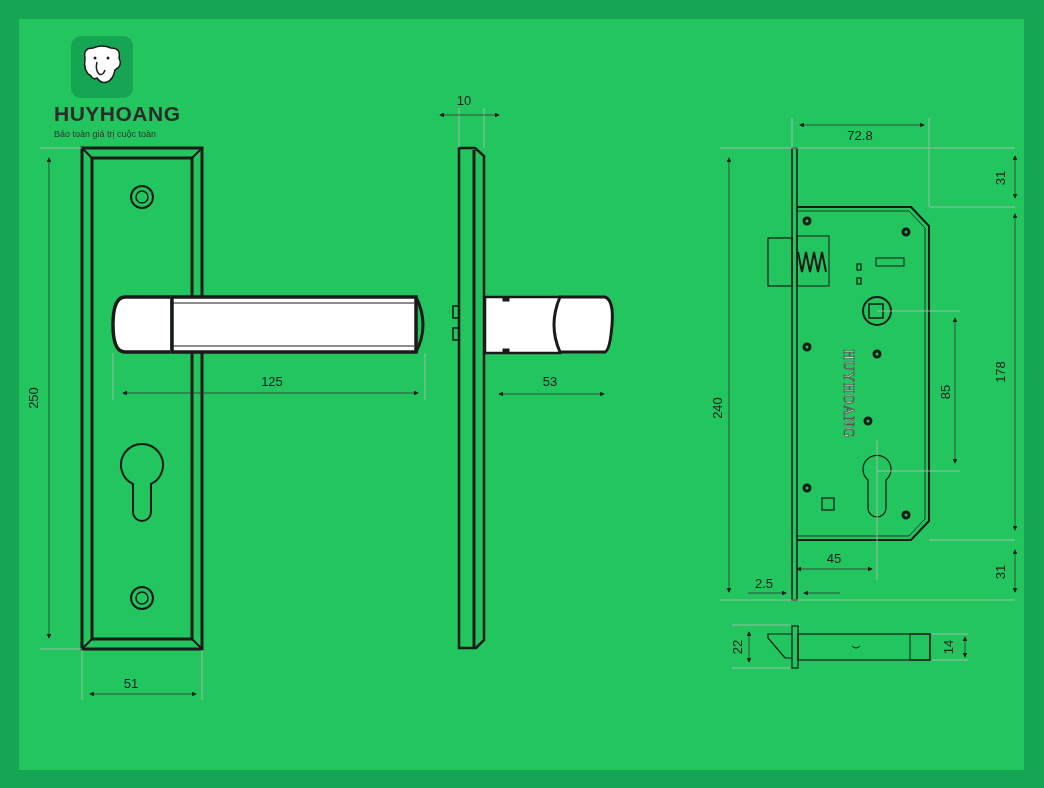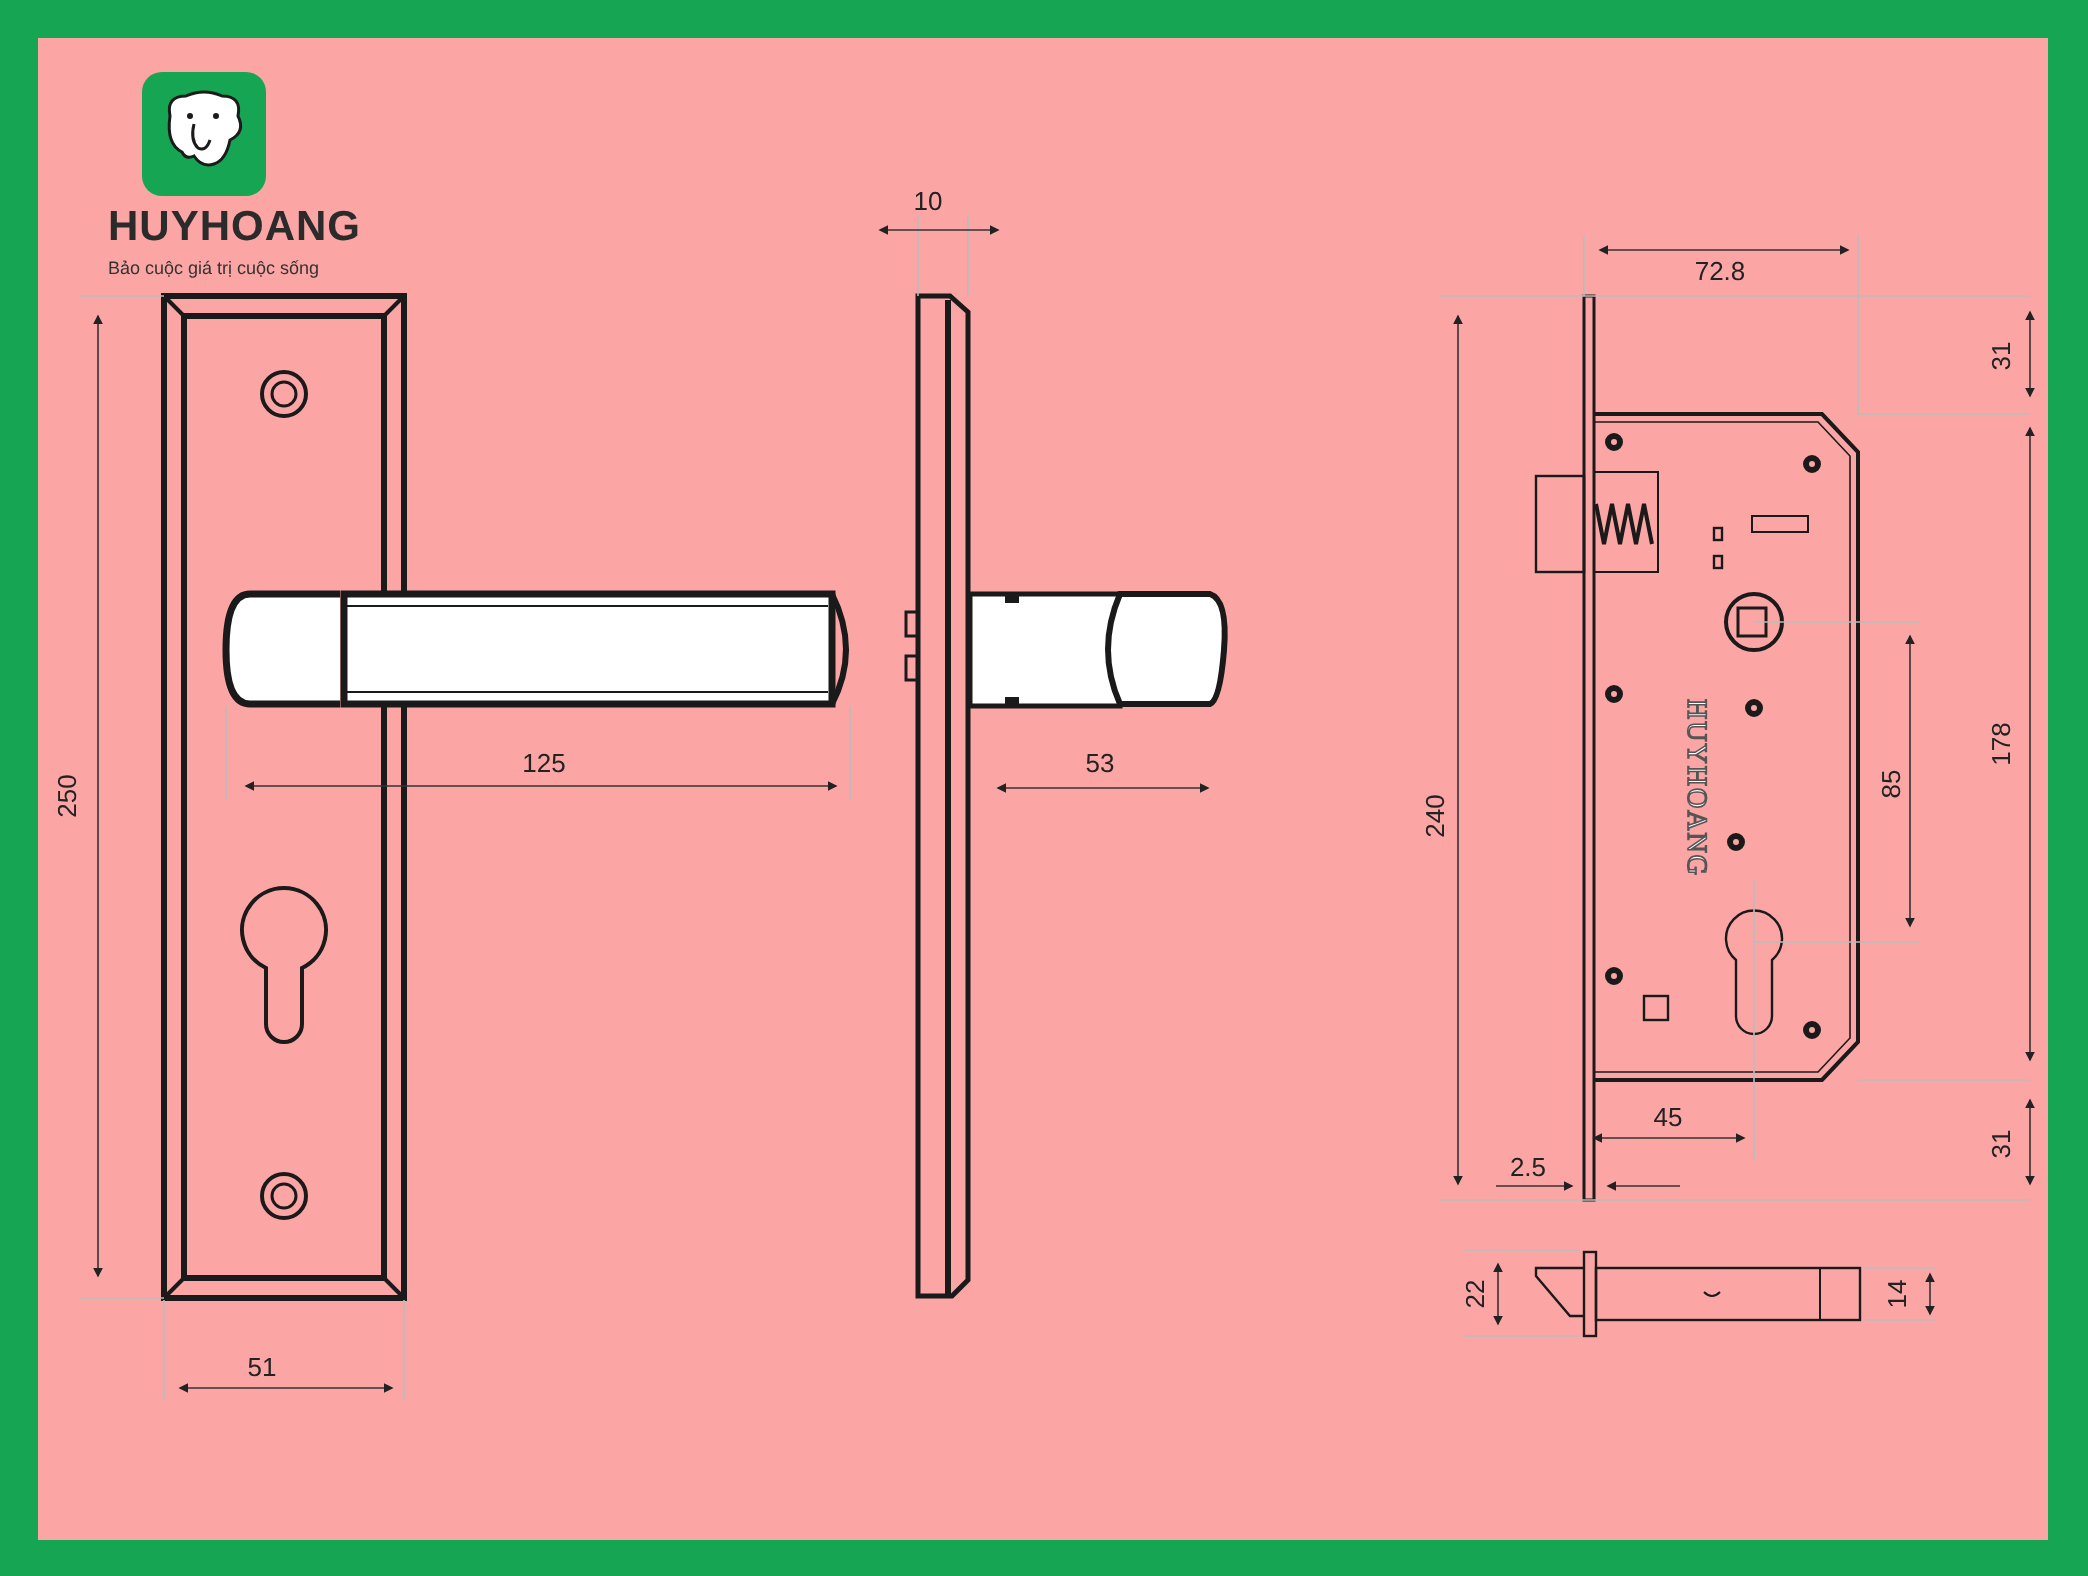--- a/index.html
+++ b/index.html
@@ -1,17 +1,17 @@
 <!DOCTYPE html>
 <html><head>
 <meta charset="utf-8">
 <style>
   html,body{margin:0;padding:0;}
   body{width:1044px;height:788px;background:#16a552;position:relative;overflow:hidden;font-family:"Liberation Sans",sans-serif;}
-  .canvas{position:absolute;left:19px;top:19px;width:1005px;height:751px;background:#fca5a5;}
+  .canvas{position:absolute;left:19px;top:19px;width:1005px;height:751px;background:#22c55e;}
   .logo{position:absolute;left:35px;top:17px;width:110px;}
   .logo-mark{position:absolute;left:17px;top:0;width:62px;height:62px;background:#16a552;border-radius:10px;}
   .logo-name{position:absolute;left:0;top:66px;font-size:21px;font-weight:bold;color:#2b2b2b;letter-spacing:0.5px;white-space:nowrap;}
   .logo-slogan{position:absolute;left:0;top:93px;font-size:9px;color:#333;white-space:nowrap;}
   svg.drawing{position:absolute;left:0;top:0;}
   .dim{font-family:"Liberation Sans",sans-serif;font-size:13px;fill:#222;}
 </style>
 </head>
 <body>
 
@@ -19,21 +19,21 @@
   <div class="logo">
     <div class="logo-mark">
       <svg width="62" height="62" viewBox="0 0 62 62">
         <path d="M14 22 Q12 12 22 12 Q31 8 40 12 Q50 12 48 22 Q52 30 44 34 Q42 44 36 46 Q30 48 26 42 Q22 44 20 40 Q12 36 14 22 Z" fill="#fff" stroke="#1b1b1b" stroke-width="1.5"></path>
         <path d="M26 26 Q24 34 28 38 Q32 40 34 34" fill="none" stroke="#1b1b1b" stroke-width="1.5"></path>
         <circle cx="24" cy="22" r="1.5" fill="#1b1b1b"></circle>
         <circle cx="37" cy="22" r="1.5" fill="#1b1b1b"></circle>
       </svg>
     </div>
     <div class="logo-name">HUYHOANG</div>
-    <div class="logo-slogan">Bảo cuộc giá trị cuộc sống</div>
+    <div class="logo-slogan">Bảo toàn giá trị cuộc toàn</div>
   </div>
 
   <svg class="drawing" width="1005" height="751" viewBox="19 19 1005 751">
     <defs>
       <marker id="ar" markerWidth="6" markerHeight="6" refX="5" refY="3" orient="auto">
           <path d="M0,0 L6,3 L0,6 z" fill="#222"></path>
         </marker>
       <marker id="al" markerWidth="6" markerHeight="6" refX="1" refY="3" orient="auto">
           <path d="M6,0 L0,3 L6,6 z" fill="#222"></path>
         </marker>

